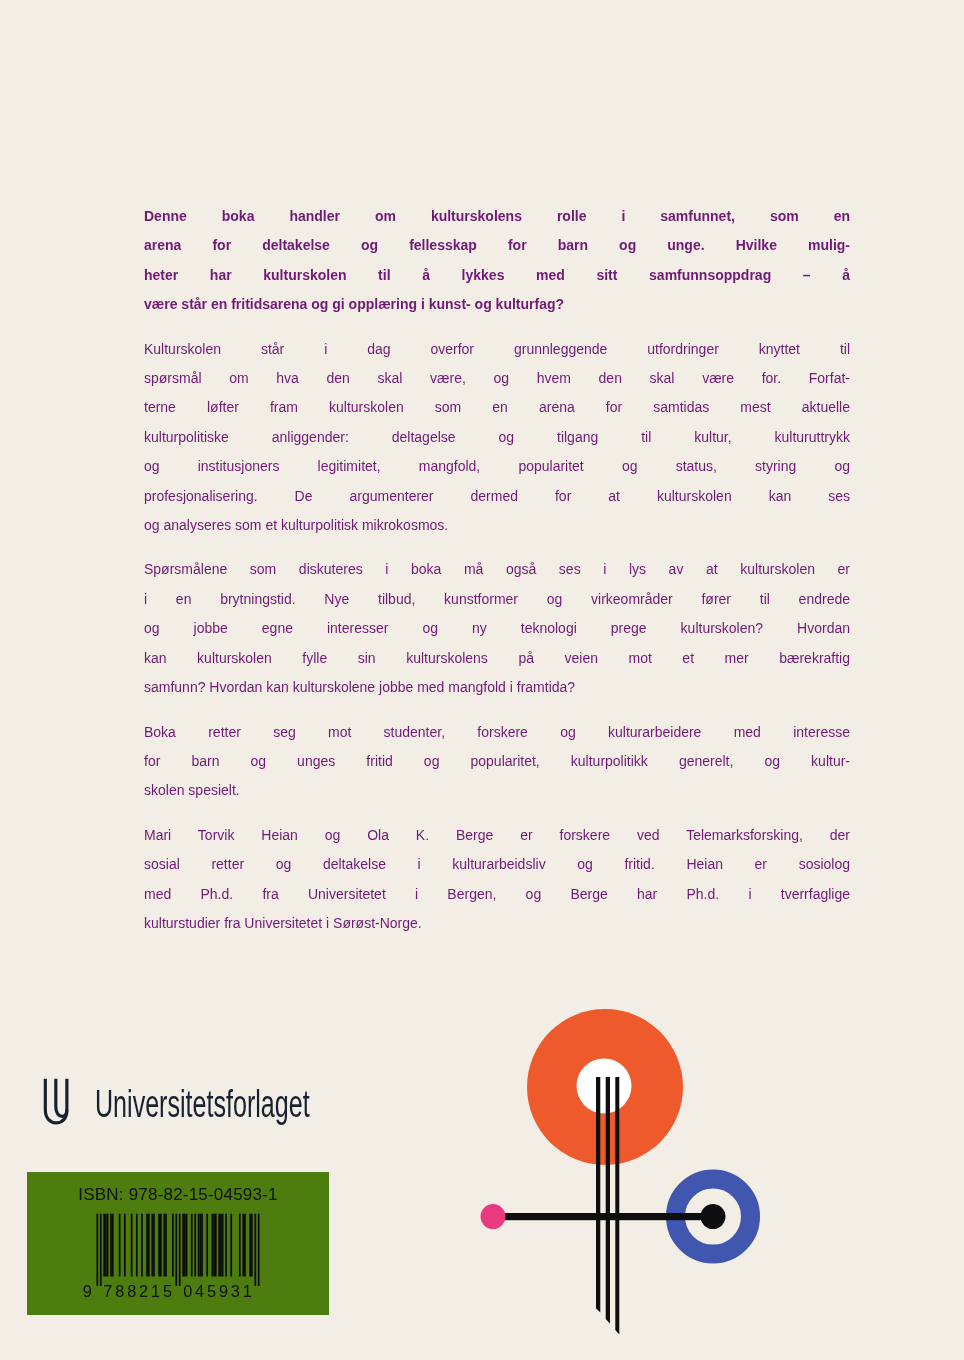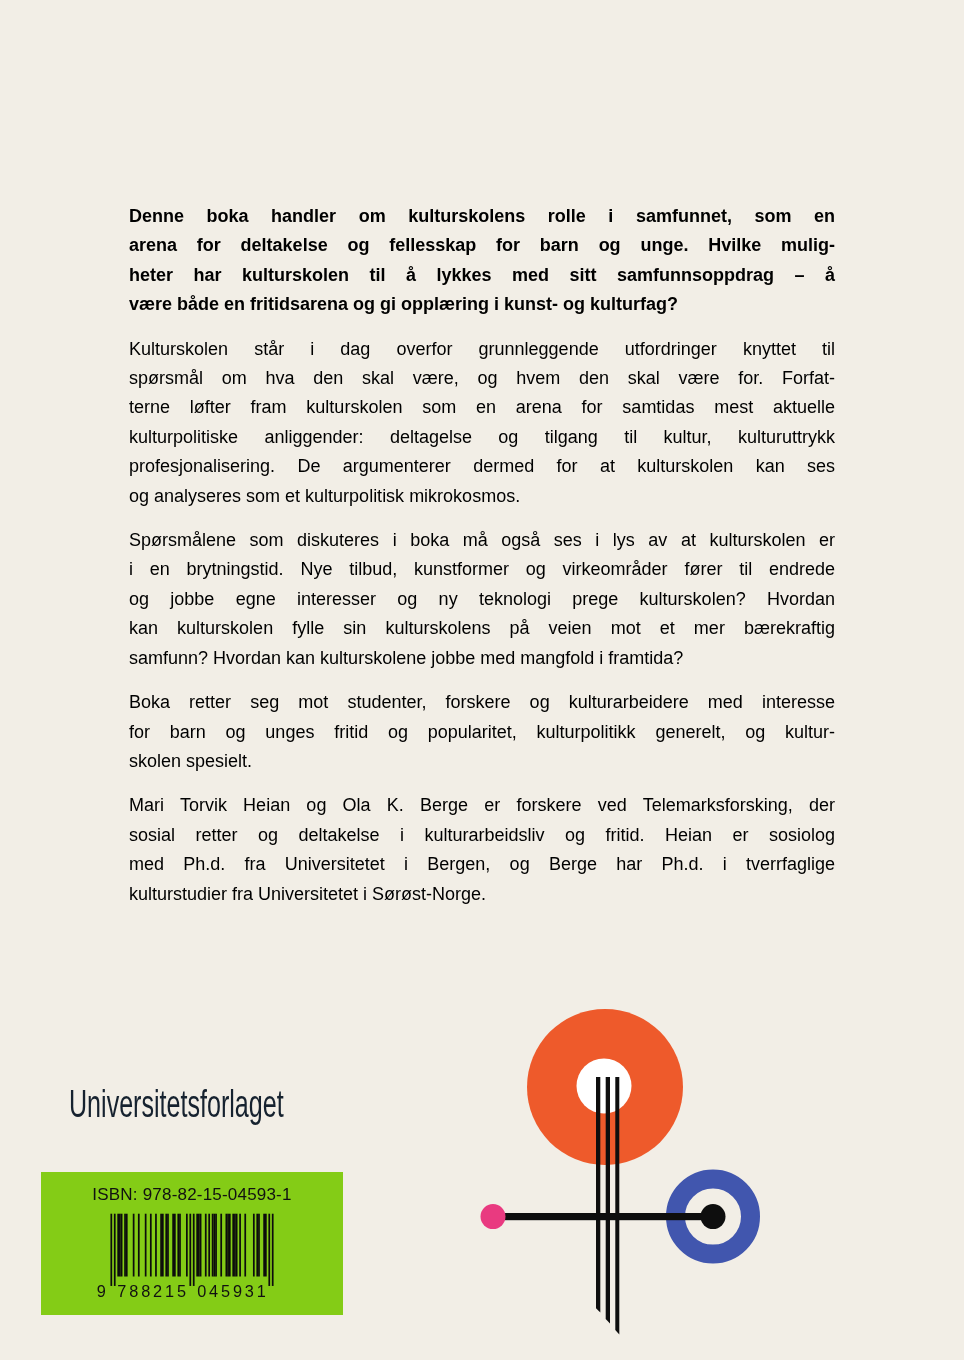--- a/index.html
+++ b/index.html
@@ -3,45 +3,45 @@
 <meta charset="utf-8">
 <style>
   html,body{margin:0;padding:0;}
   body{background:#d8d4cc; font-family:"Liberation Sans", sans-serif;}
   .cover{
     position:relative; width:964px; height:1360px; margin:0 auto;
     background:#f2eee6; overflow:hidden; color:#1e1c1a;
   }
   
   .text-block{
-    position:absolute; left:129px; top:202px; width:706px;
-    font-size:18px; line-height:29.4px; color:#000000;
+    position:absolute; left:144px; top:202px; width:706px;
+    font-size:14px; line-height:29.4px; color:#701a75;
   }
   .para{ margin:0 0 15px 0; }
   .para:last-child{ margin-bottom:15px; }
   .para.bold{ font-weight:bold; }
   .line{ text-align:justify; text-align-last:justify; }
   .line.last{ text-align-last:left; }
 
   
   .publisher{
     position:absolute; left:43px; top:1076px; height:50px;
-    display:flex; align-items:center; color:#16222f;flex-direction:column;
+    display:flex; align-items:center; color:#16222f;
   }
   .publisher svg{ display:block; }
   .pubname{
     display:inline-block; font-size:38px; margin-left:26px; margin-top:7px;
     letter-spacing:0; transform:scaleX(0.66); transform-origin:left center;
     white-space:nowrap;
   }
 
   
   .isbn-box{
-    position:absolute; left:41px; top:1172px; width:302px; height:143px;
-    background:#84cc16;
+    position:absolute; left:27px; top:1172px; width:302px; height:143px;
+    background:#4d7c0f;
   }
   .isbn-label{
     text-align:center; padding-top:13px; font-size:17px; color:#111;
     letter-spacing:.2px;
   }
   .barcode{ position:absolute; left:54px; top:40px; width:182px; height:86px; }
   .barcode rect{ fill:#0c0c0c; }
   .barcode text{
     font-family:"Liberation Sans", sans-serif; font-size:19px; fill:#111;
   }
@@ -52,27 +52,28 @@
 </head>
 <body>
 
 <div class="cover">
 
   <div class="text-block" id="text-block">
       <div class="para bold">
         <div class="line">Denne boka handler om kulturskolens rolle i samfunnet, som en</div>
         <div class="line">arena for deltakelse og fellesskap for barn og unge. Hvilke mulig-</div>
         <div class="line">heter har kulturskolen til å lykkes med sitt samfunnsoppdrag – å</div>
-        <div class="line last">være både en fritidsarena og gi opplæring i kunst- og kulturfag?</div>
+        <div class="line last">være står en fritidsarena og gi opplæring i kunst- og kulturfag?</div>
       </div>
       <div class="para">
         <div class="line">Kulturskolen står i dag overfor grunnleggende utfordringer knyttet til</div>
         <div class="line">spørsmål om hva den skal være, og hvem den skal være for. Forfat-</div>
         <div class="line">terne løfter fram kulturskolen som en arena for samtidas mest aktuelle</div>
         <div class="line">kulturpolitiske anliggender: deltagelse og tilgang til kultur, kulturuttrykk</div>
+        <div class="line">og institusjoners legitimitet, mangfold, popularitet og status, styring og</div>
         <div class="line">profesjonalisering. De argumenterer dermed for at kulturskolen kan ses</div>
         <div class="line last">og analyseres som et kulturpolitisk mikrokosmos.</div>
       </div>
       <div class="para">
         <div class="line">Spørsmålene som diskuteres i boka må også ses i lys av at kulturskolen er</div>
         <div class="line">i en brytningstid. Nye tilbud, kunstformer og virkeområder fører til endrede</div>
         <div class="line">og jobbe egne interesser og ny teknologi prege kulturskolen? Hvordan</div>
         <div class="line">kan kulturskolen fylle sin kulturskolens på veien mot et mer bærekraftig</div>
         <div class="line last">samfunn? Hvordan kan kulturskolene jobbe med mangfold i framtida?</div>
       </div>

